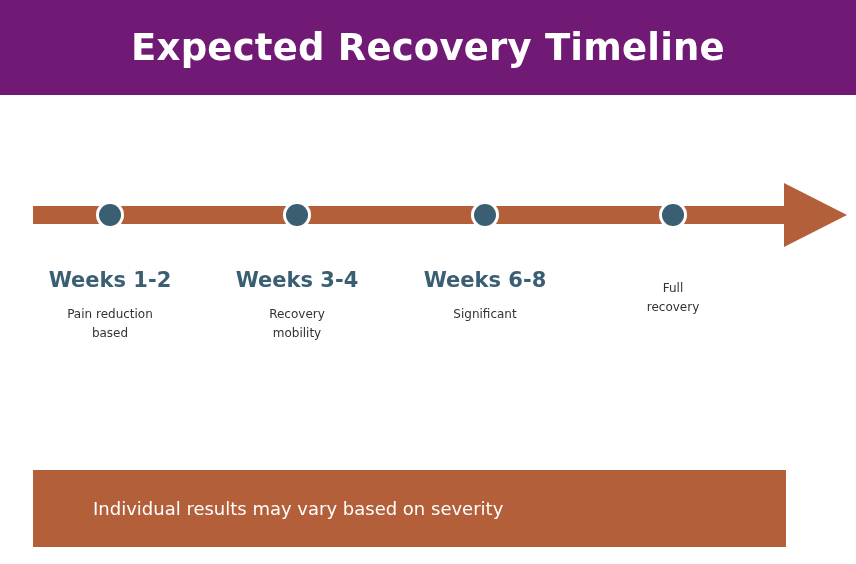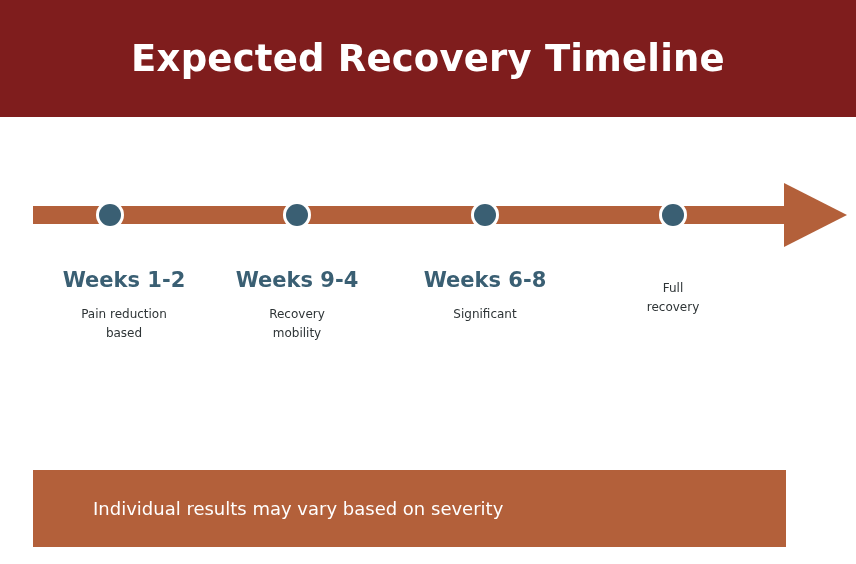--- a/index.html
+++ b/index.html
@@ -14,22 +14,22 @@
     overflow: hidden;
     position: relative;
   }
 
   
   .header-band {
     position: absolute;
     left: 0;
     top: 0;
     width: 856px;
-    height: 117px;
-    background: #7f1d1d;
+    height: 95px;
+    background: #701a75;
     display: flex;
     align-items: center;
     justify-content: center;
     text-align: center;
   }
   .header-title {
     color: #ffffff;
     font-size: 37px;
     font-weight: bold;
     letter-spacing: 0.2px;
@@ -128,30 +128,30 @@
 <div class="timeline-area">
 
   <div class="timeline-bar"></div>
   <div class="timeline-arrow"></div>
 
   <div class="marker" style="left:110px"></div>
   <div class="marker" style="left:297px"></div>
   <div class="marker" style="left:485px"></div>
   <div class="marker" style="left:673px"></div>
 
-  <div class="stage" style="left:124px">
+  <div class="stage" style="left:110px">
     <div class="stage-title">Weeks 1-2</div>
     <div class="stage-desc">
       <span class="desc-line">Pain reduction</span>
       <span class="desc-line">based</span>
     </div>
   </div>
 
   <div class="stage" style="left:297px">
-    <div class="stage-title">Weeks 9-4</div>
+    <div class="stage-title">Weeks 3-4</div>
     <div class="stage-desc">
       <span class="desc-line">Recovery</span>
       <span class="desc-line">mobility</span>
     </div>
   </div>
 
   <div class="stage" style="left:485px">
     <div class="stage-title">Weeks 6-8</div>
     <div class="stage-desc">
       <span class="desc-line">Significant</span>

